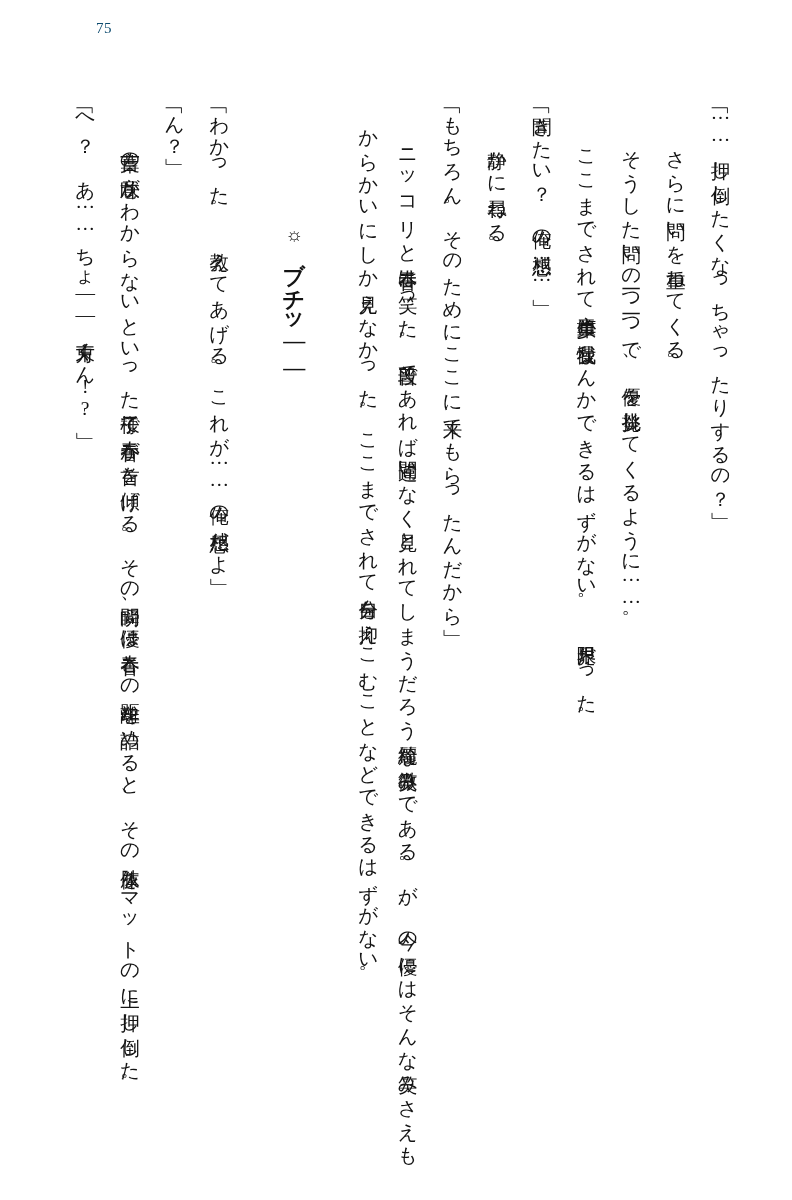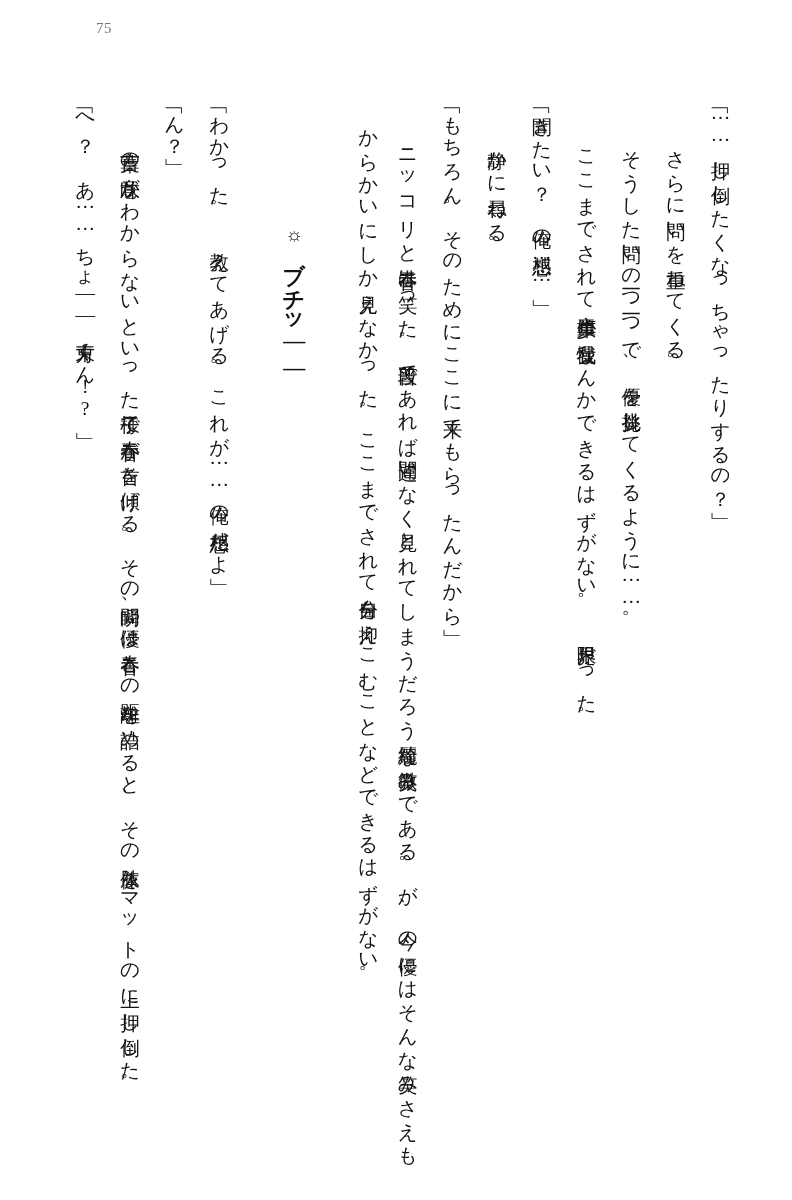--- a/index.html
+++ b/index.html
@@ -20,21 +20,21 @@
     position: absolute;
     inset: 0;
   }
 
   .page-number {
     position: absolute;
     top: 20px;
     left: 96px;
     font-size: 15px;
     letter-spacing: 0.5px;
-    color: #737373;
+    color: #0c4a6e;
     font-family: "Liberation Serif", "DejaVu Serif", serif;
   }
 
   
   .text-block {
     position: absolute;
     top: 96px;
     left: 60px;
     right: 52px;
     height: 1060px;

